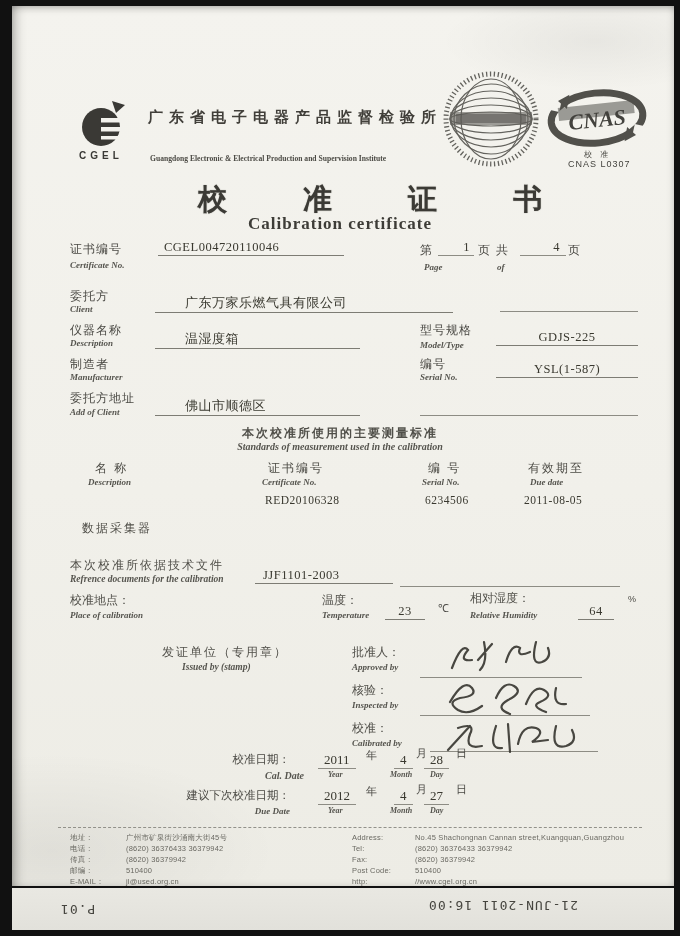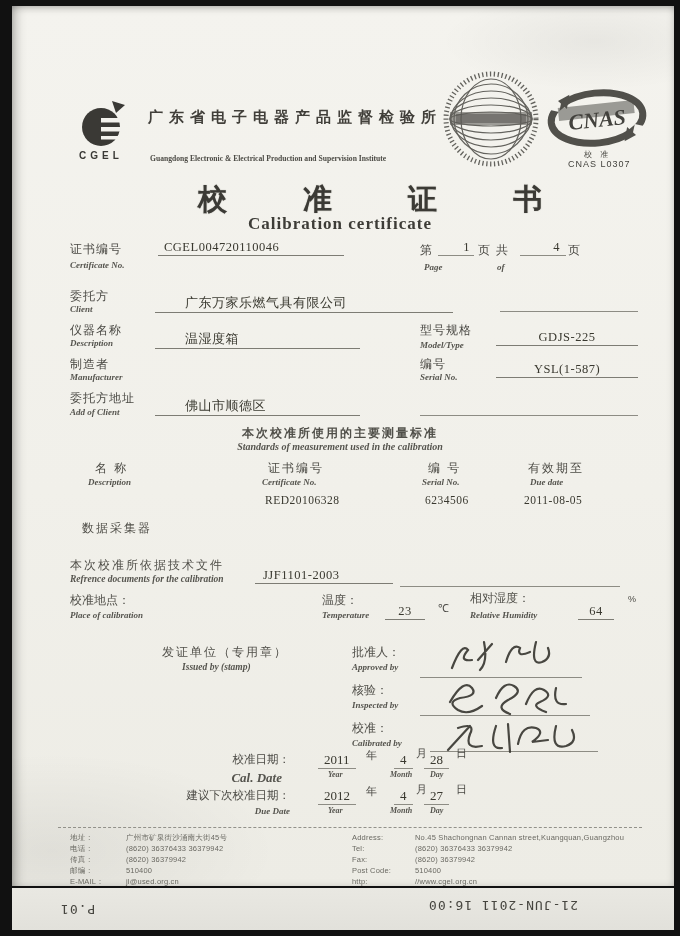--- a/index.html
+++ b/index.html
@@ -184,21 +184,21 @@
   <div class="abs cn-sm" style="left:352px;top:720px;">校准：</div>
   <div class="abs en" style="left:352px;top:738px;">Calibrated by</div>
   <div class="abs ul-blank" style="left:430px;top:750px;width:168px;height:1px;"></div>
   <div class="abs" style="left:438px;top:714px;">
     <svg width="150" height="44" viewBox="0 0 150 44">
       <path d="M10 36 L32 12 M20 14 Q38 8 32 20 Q26 36 44 32 M58 12 Q50 36 64 34 M70 10 L72 38 M80 30 Q84 10 98 14 Q108 18 94 28 L110 26 M118 12 Q112 36 128 32 Q140 28 134 16" stroke="#35342f" stroke-width="2.2" fill="none" stroke-linecap="round" opacity="0.9"></path>
     </svg>
   </div>
 
   <div class="abs datelbl" style="left:150px;top:752px;width:140px;text-align:right;">校准日期：</div>
-  <div class="abs dateen" style="left:142px;top:770px;width:140px;text-align:right;font-size:13px;">Cal. Date</div>
+  <div class="abs dateen" style="left:164px;top:770px;width:140px;text-align:right;font-size:10px;">Cal. Date</div>
   <div class="abs datenum" style="left:318px;top:752px;">2011</div>
   <div class="abs unit-cn" style="left:366px;top:748px;">年</div>
   <div class="abs dateen" style="left:328px;top:770px;">Year</div>
   <div class="abs datenum" style="left:394px;top:752px;">4</div>
   <div class="abs unit-cn" style="left:416px;top:746px;">月</div>
   <div class="abs dateen" style="left:390px;top:770px;">Month</div>
   <div class="abs datenum" style="left:424px;top:752px;">28</div>
   <div class="abs unit-cn" style="left:456px;top:746px;">日</div>
   <div class="abs dateen" style="left:430px;top:770px;">Day</div>
 

